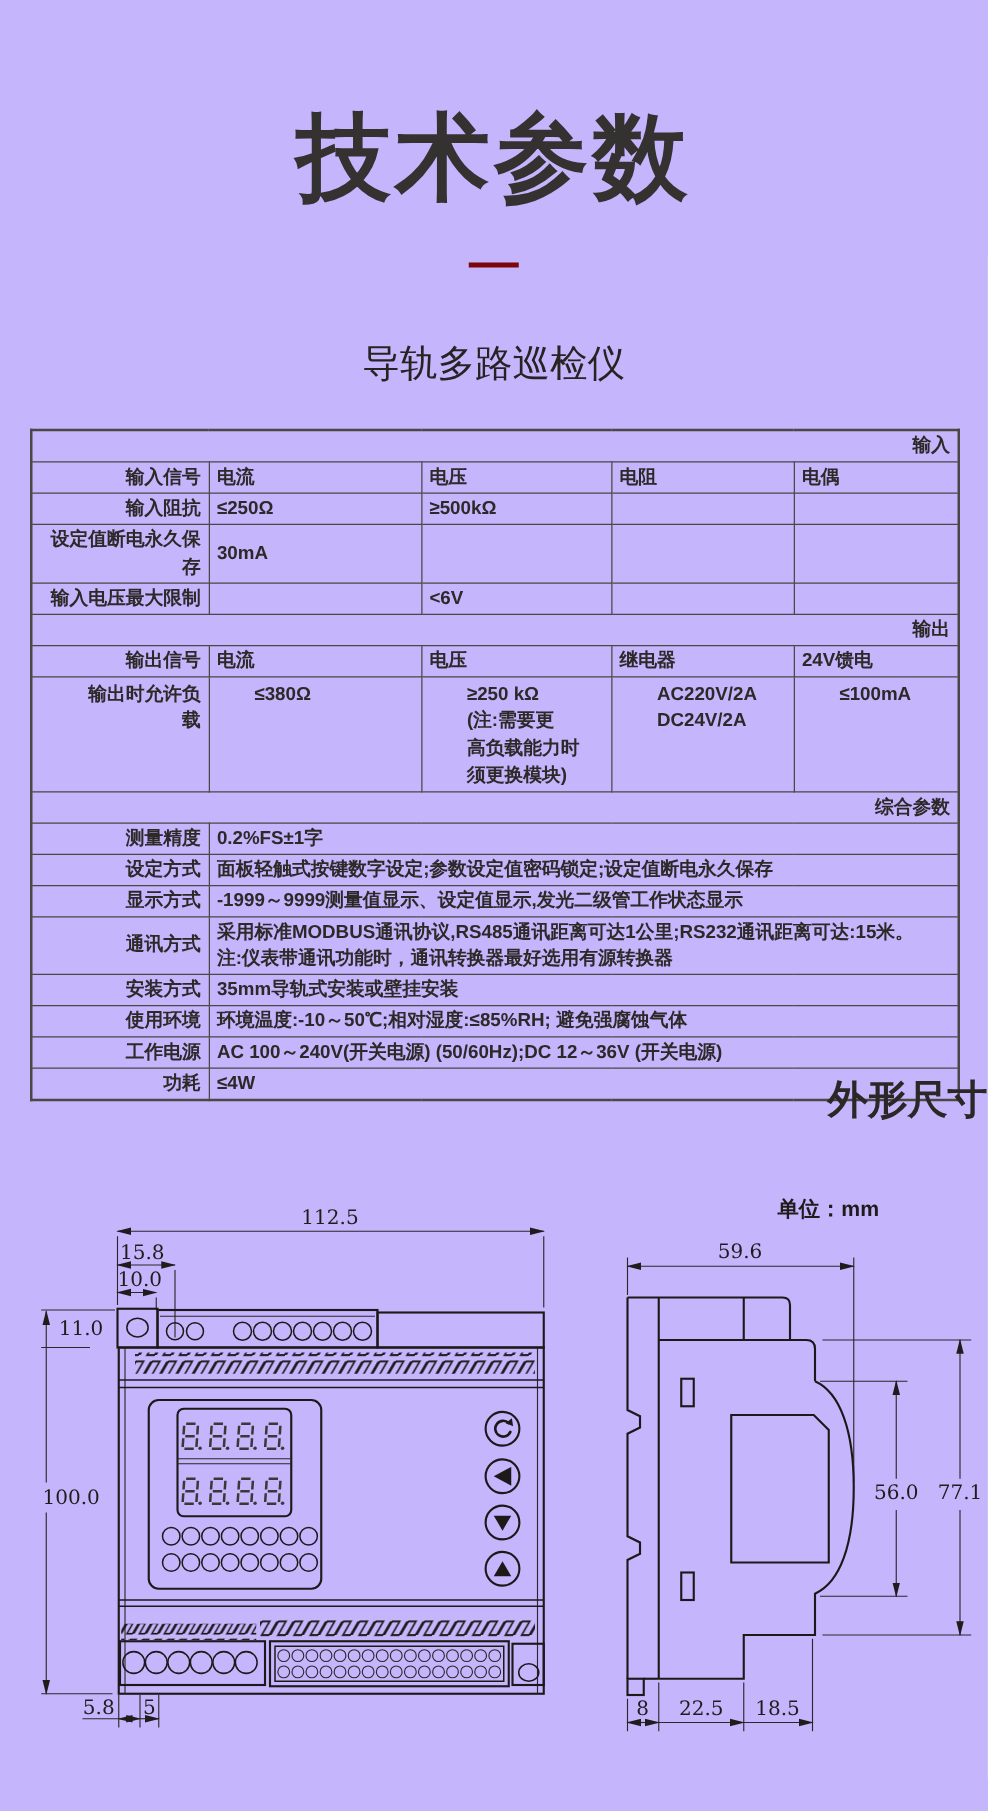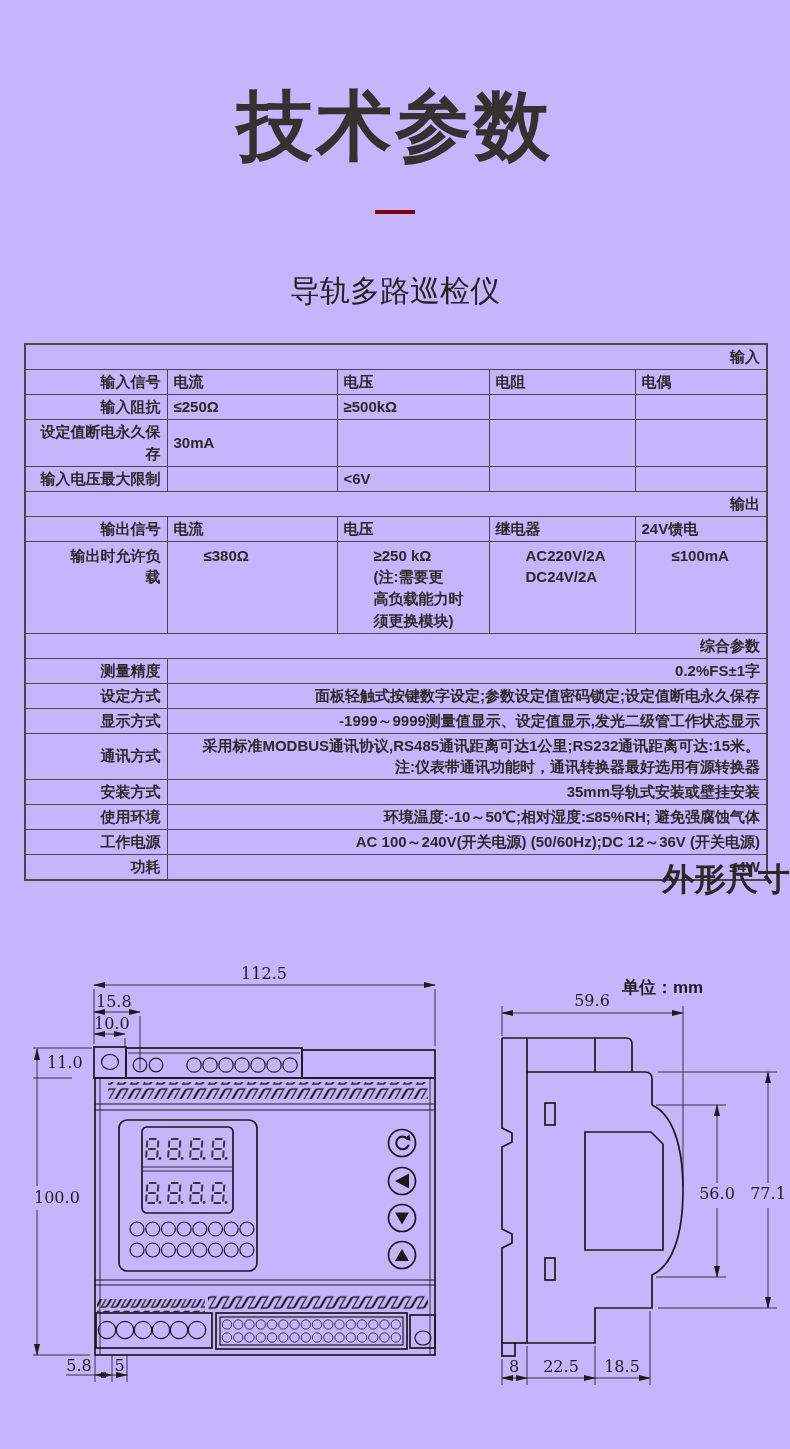--- a/index.html
+++ b/index.html
@@ -22,27 +22,27 @@
     border-collapse:collapse; table-layout:fixed;
     font-size:15px; font-weight:bold; color:#2c2a28;
     border:2px solid #4a4744; background:transparent;
   }
   table.spec td {
     border:1px solid #4a4744; padding:1px 6px; height:22px; line-height:1.45;
   }
   td.sec { text-align:right; padding-left:8px; }
   td.lbl { text-align:right; padding-left:8px;margin-left:36px; }
   td.mid { text-align:left; }
-  td.val { text-align:right; padding-left:10px; white-space:pre-line; }
+  td.val { text-align:left; padding-left:10px; white-space:pre-line; }
   tr.tall td { vertical-align:top; padding-top:3px; white-space:pre-line;padding-left:36px; }
   .h2 {
     position:absolute; top:858px; left:0; width:100%;
     text-align:right; font-size:32px; font-weight:bold; color:#2a2826;
   }
-  .unit-label { position:absolute; left:622px; top:956px; font-size:17px; font-weight:bold; color:#1e1c1a;margin-top:20px; }
+  .unit-label { position:absolute; left:622px; top:956px; font-size:17px; font-weight:bold; color:#1e1c1a; }
   .drawing { position:absolute; }
   svg text.dim { font-family:"DejaVu Serif", serif; font-size:16px; fill:#1f1d1b; font-weight:normal; }
   svg .thin  { stroke:#2a2826; stroke-width:0.9; fill:none; }
   svg .body  { stroke:#1c1a18; stroke-width:1.7; fill:none; }
   svg .med   { stroke:#1c1a18; stroke-width:1.2; fill:none; }
   svg .ink   { fill:#1c1a18; stroke:none; }
 </style>
 </head>
 <body>
 

